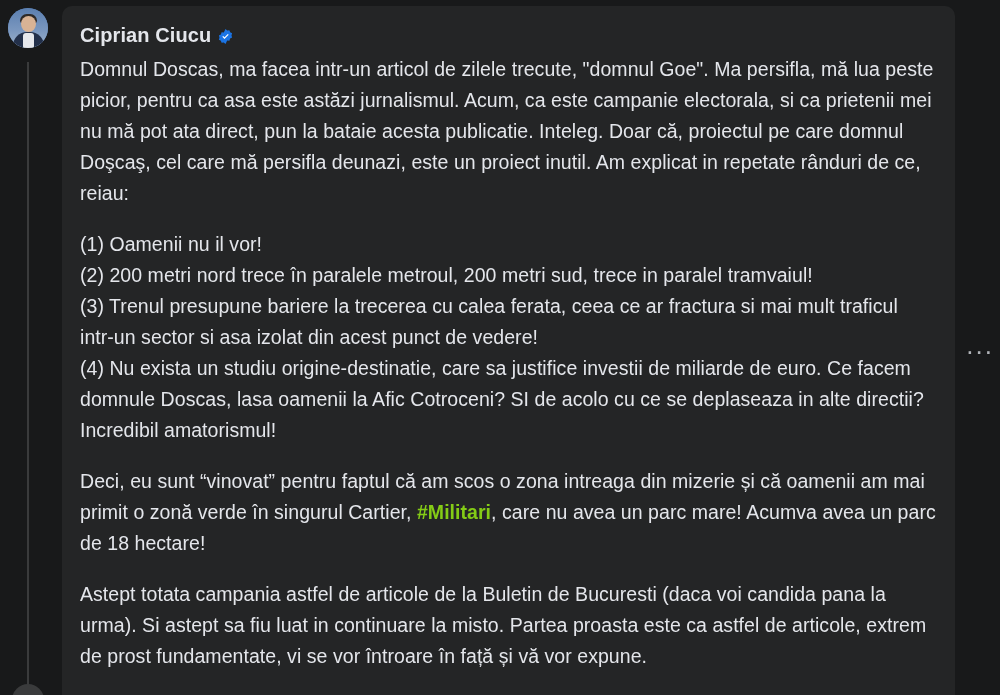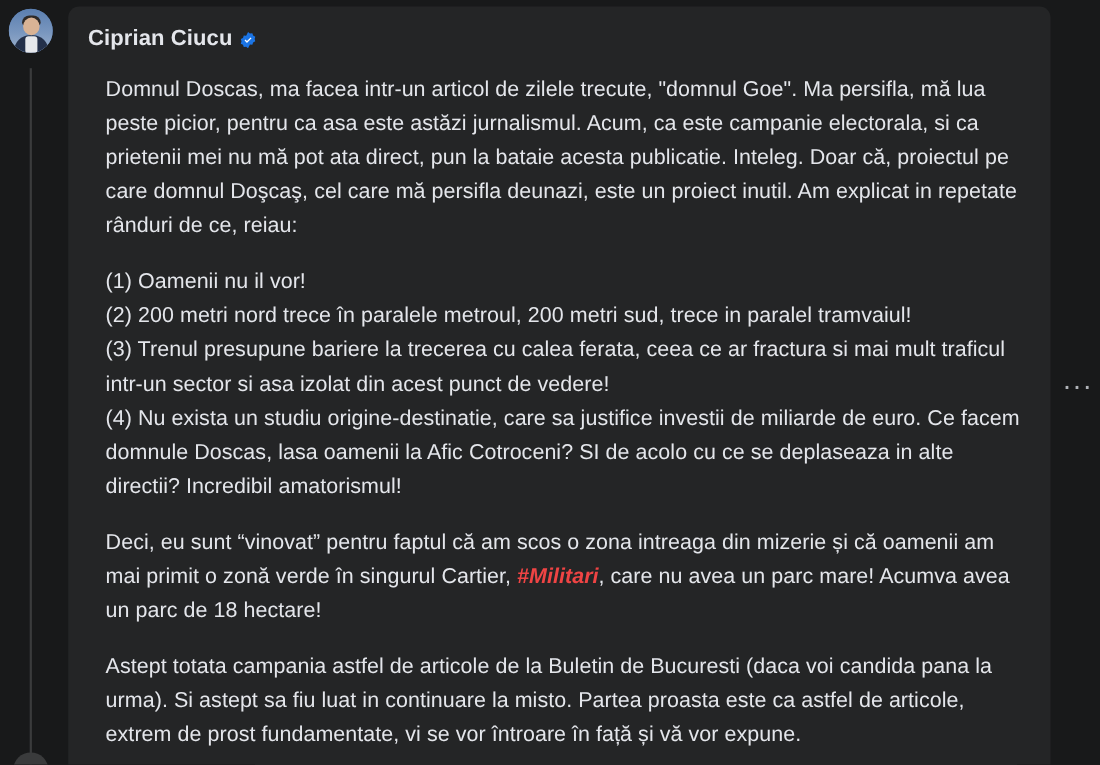--- a/index.html
+++ b/index.html
@@ -94,21 +94,21 @@
     border-radius: 10px 10px 0 0;
     padding: 16px 18px 0 18px;
     box-sizing: border-box;
   }
 
   .author-row {
     display: flex;
     align-items: center;
     gap: 6px;
     height: 26px;
-    margin-bottom: 18px;
+    margin-bottom: 6px;
   }
   .author-name {
     color: #e4e6eb;
     font-size: 20px;
     font-weight: bold;
     letter-spacing: 0.1px;
   }
   .verified-badge {
     width: 17px;
     height: 17px;
@@ -117,26 +117,25 @@
     top: 1px;
   }
 
   .post-body {
     color: #e4e6eb;
     font-size: 19.5px;
     line-height: 31px;
     letter-spacing: 0.05px;
   }
   .post-body p {
-    margin: 0 0 20px 16px;
+    margin: 0 0 20px 0;
   }
   .hashtag {
-    color: #ef4444;
+    color: #84cc16;
     font-weight: bold;
-    font-style: italic;
   }
 
   
   .more-menu {
     position: absolute;
     right: 6px;
     top: 338px;
     color: #b0b3b8;
     font-size: 26px;
     letter-spacing: 2px;

